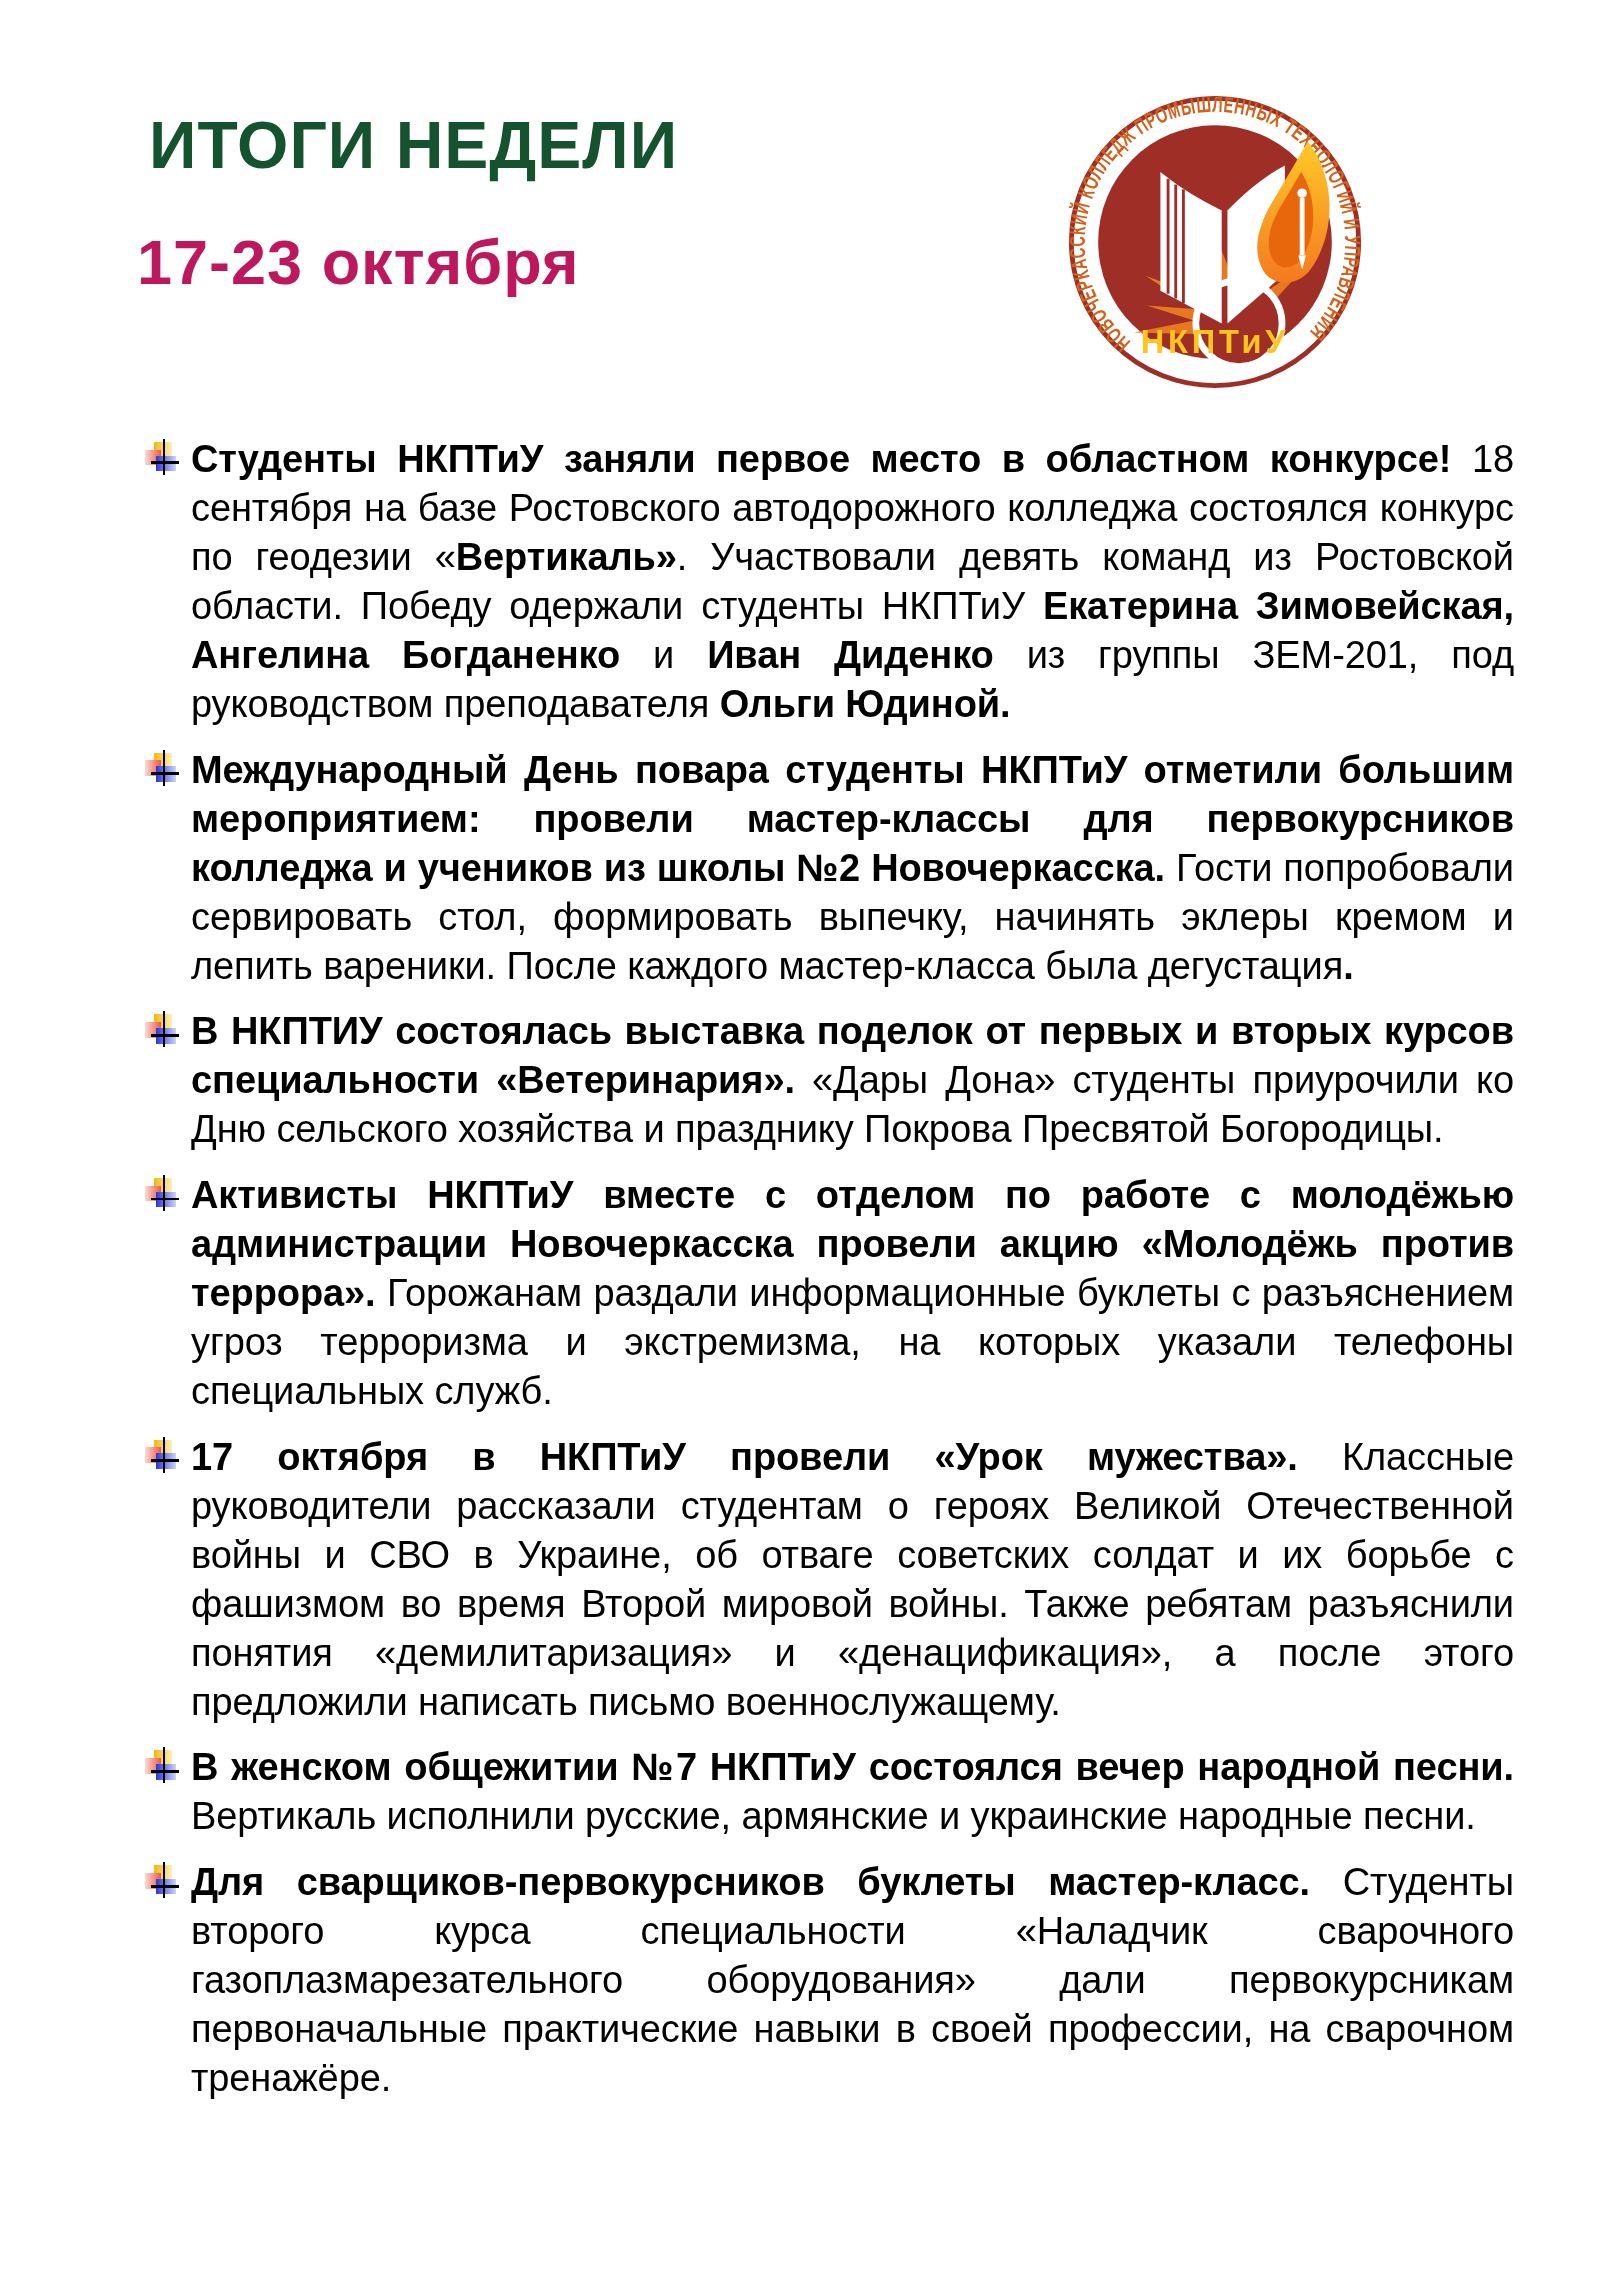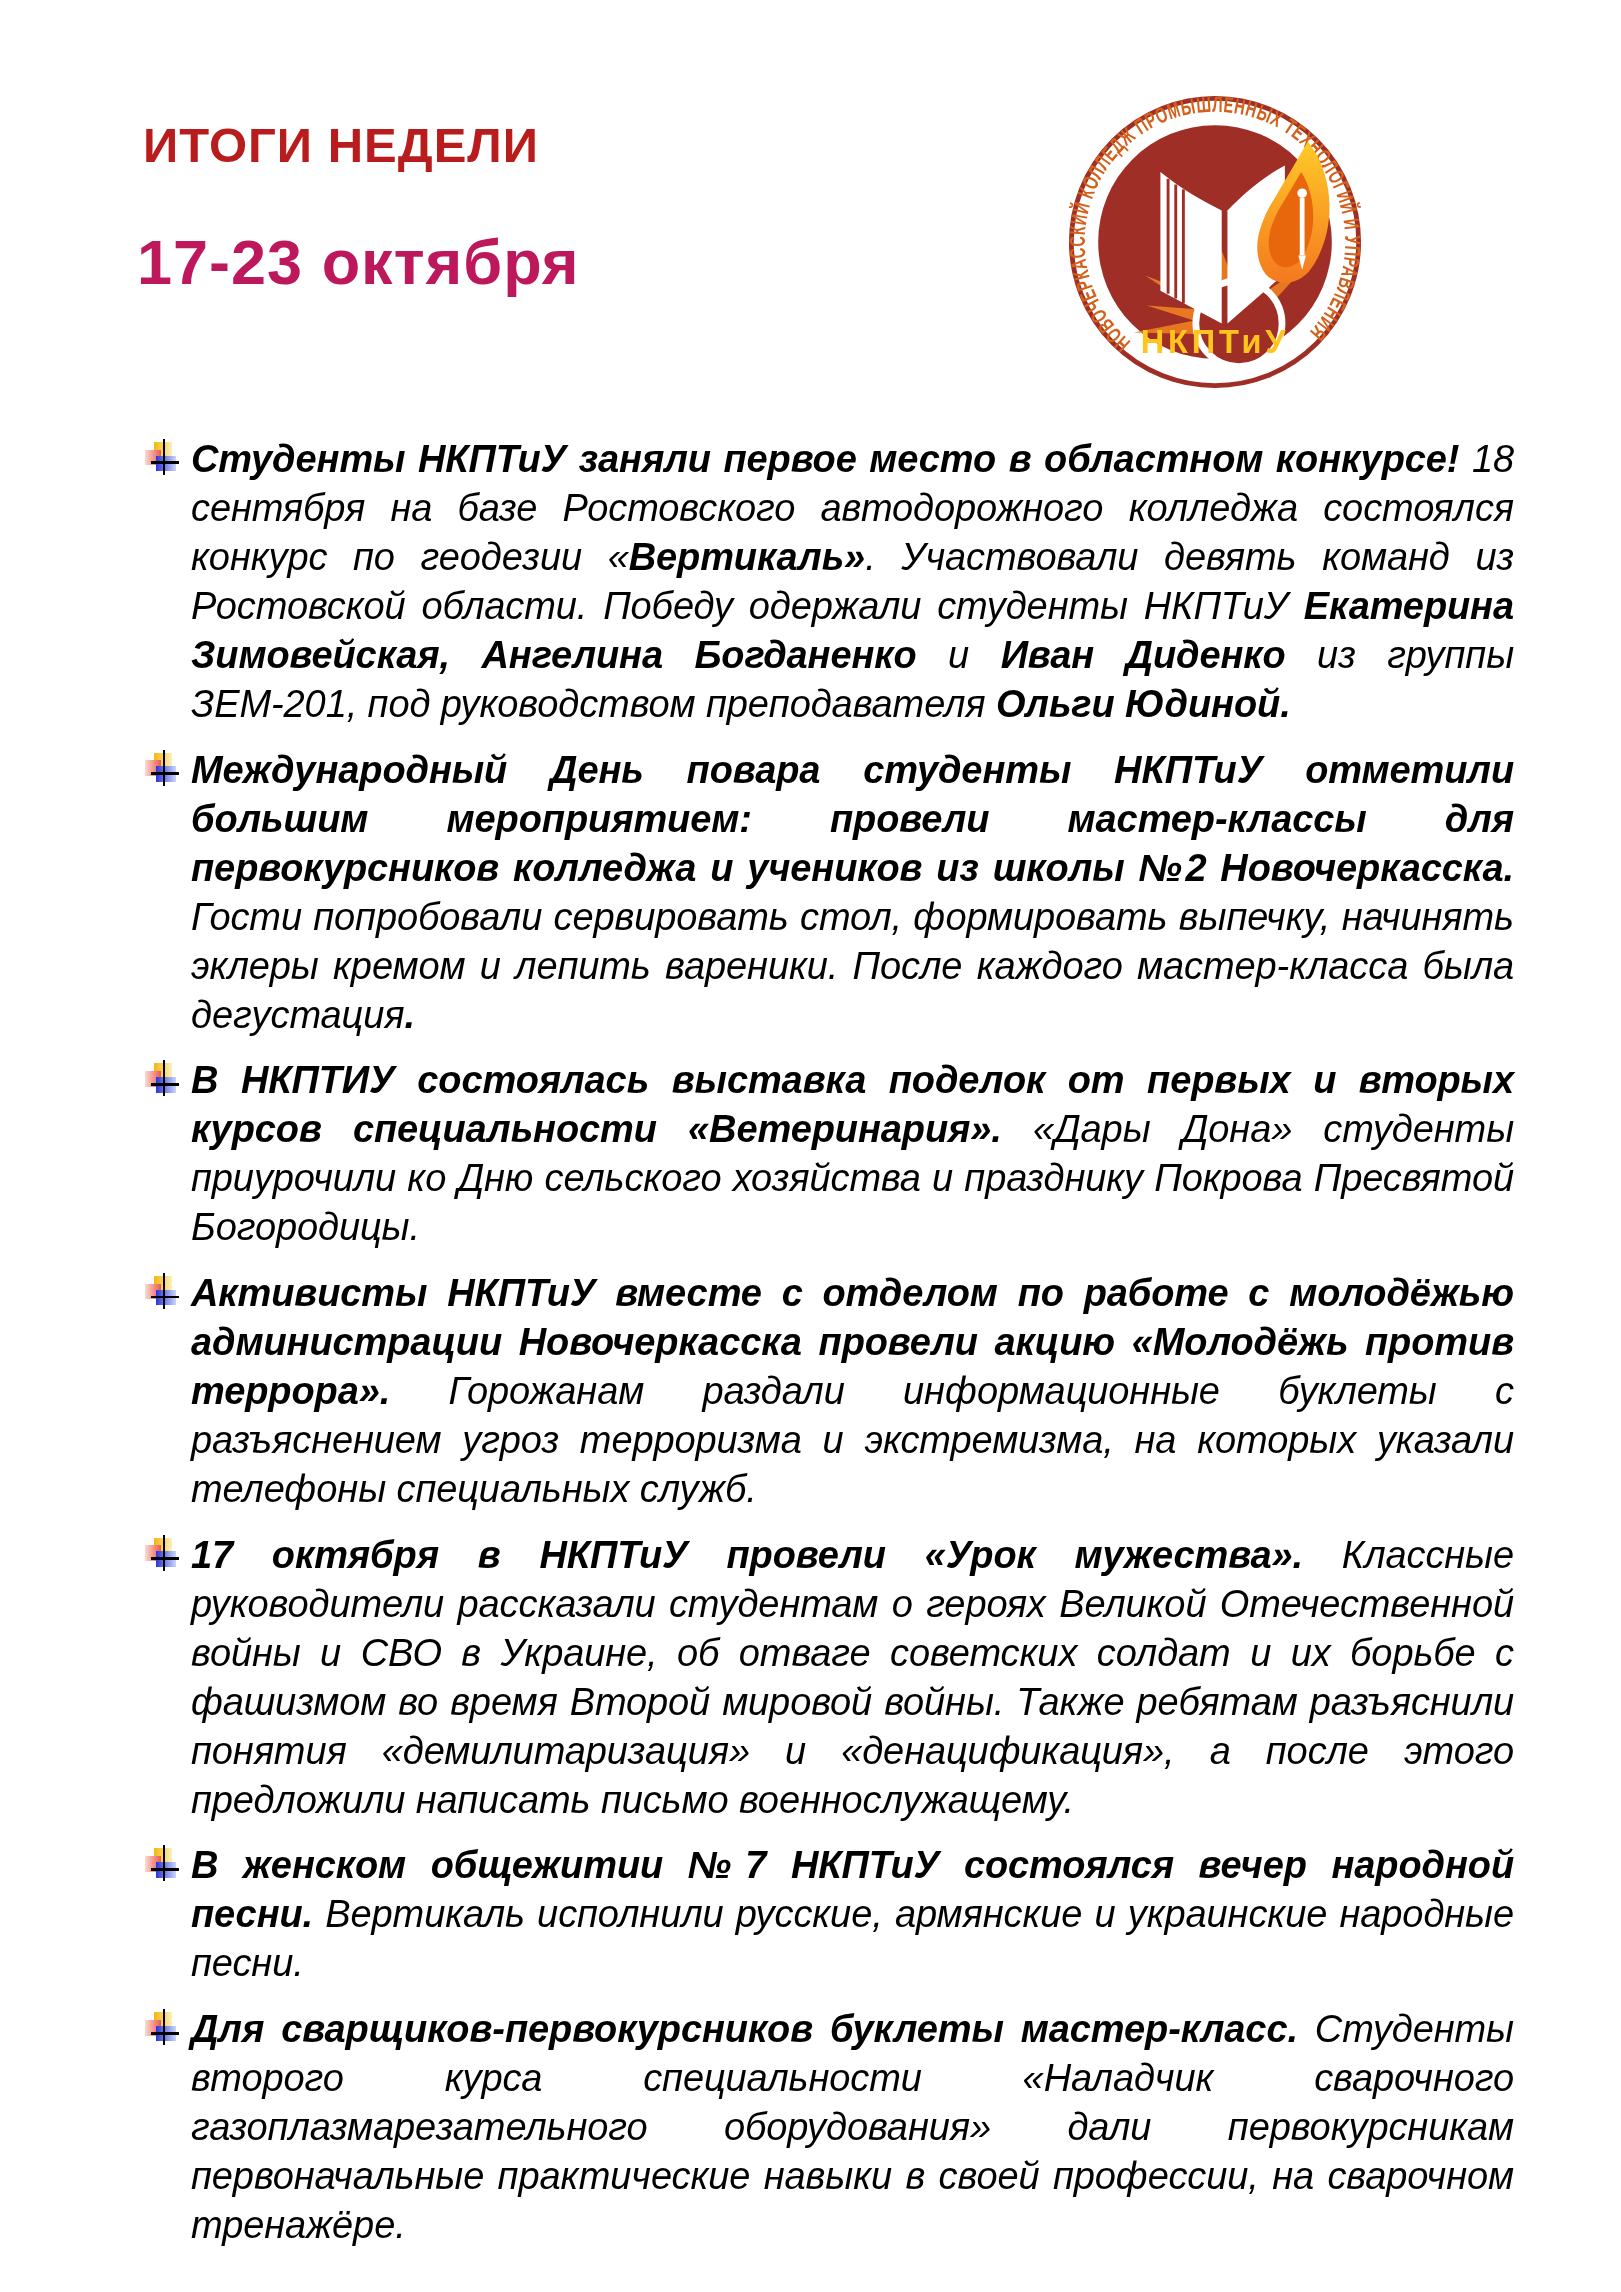--- a/index.html
+++ b/index.html
@@ -7,39 +7,39 @@
   .page{
     position:relative;
     width:1621px;height:2293px;
     margin:0 auto;
     background:#ffffff;
     font-family:"Liberation Sans", sans-serif;
     overflow:hidden;
   }
   
   .doc-title{
-    position:absolute;left:143px;top:106px;margin:0;
-    font-size:49px;line-height:78px;font-weight:900;
-    letter-spacing:1px;color:#b91c1c;white-space:nowrap;
+    position:absolute;left:149px;top:106px;margin:0;
+    font-size:66px;line-height:78px;font-weight:900;
+    letter-spacing:1px;color:#14532d;white-space:nowrap;
   }
   .doc-subtitle{
     position:absolute;left:137px;top:227px;margin:0;
     font-size:63px;line-height:71px;font-weight:700;
     letter-spacing:1px;color:#be185d;white-space:nowrap;
   }
   .logo-wrap{
     position:absolute;left:1057px;top:84px;width:316px;height:316px;
   }
   .logo-wrap svg{width:100%;height:100%;display:block;}
   .ring-text{font-size:23px;font-weight:700;fill:#D4611B;letter-spacing:1px;}
   .abbr-text{font-size:34px;font-weight:700;fill:#FFC41E;letter-spacing:4px;}
   
   .news-list{
     position:absolute;left:191px;top:435px;width:1323px;
-    margin:0;padding:0;list-style:none;font-style:italic;
+    margin:0;padding:0;list-style:none;
   }
   .news-item{position:relative;margin:0 0 16.7px 0;}
   .item-text{
     margin:0;
     font-size:38px;line-height:49px;color:#000;
     letter-spacing:-0.1px;
     text-align:justify;text-align-last:left;
   }
   .seg-b{font-weight:700;}
   

